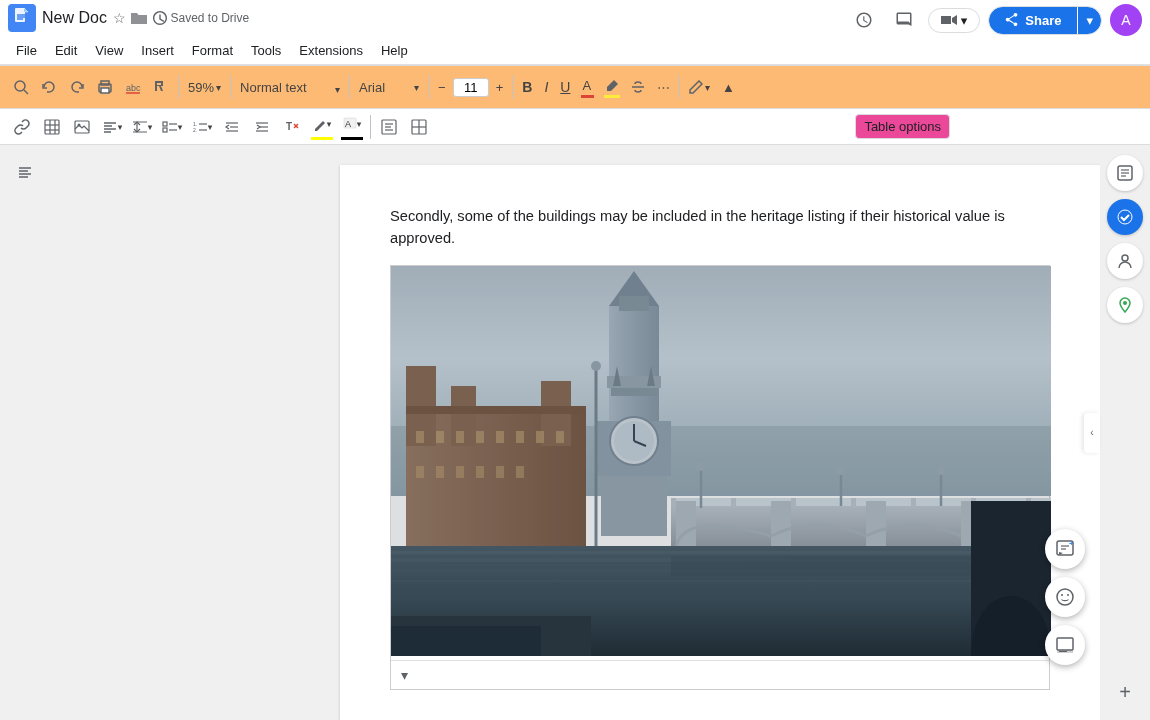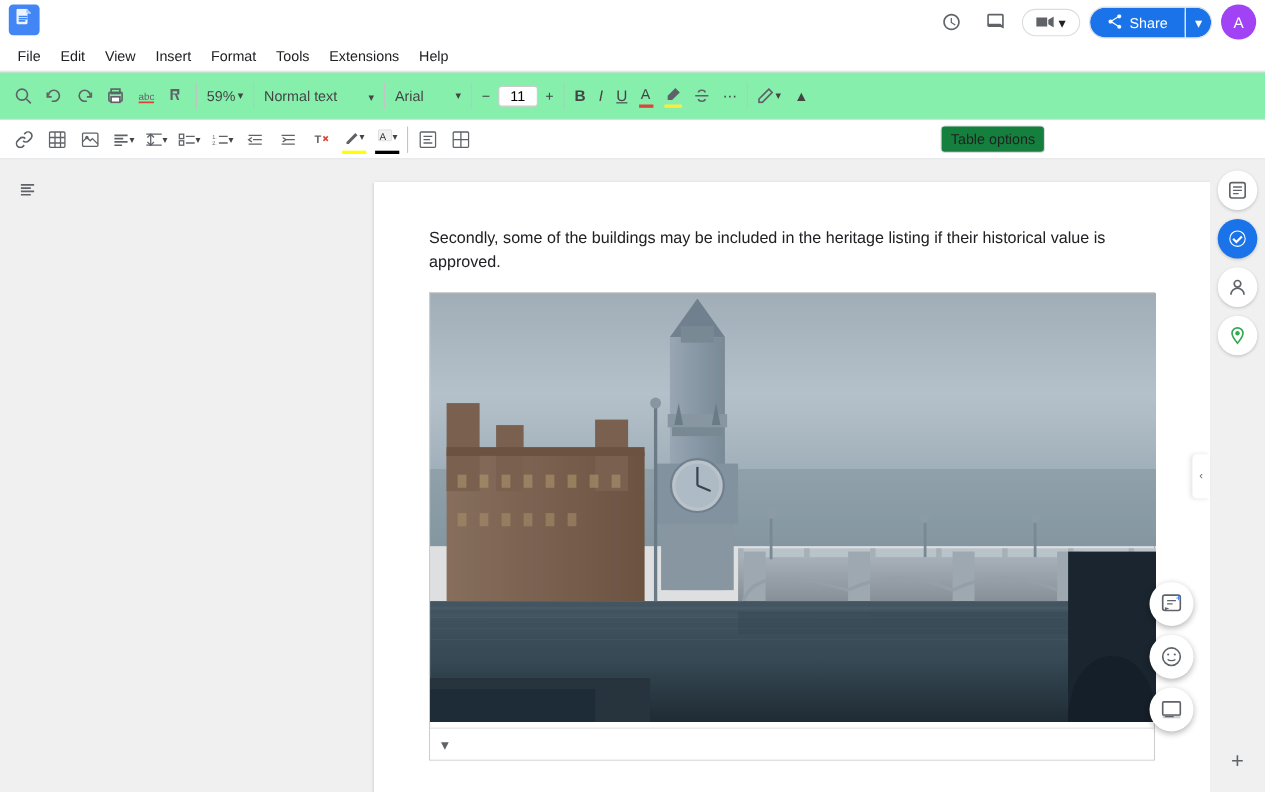--- a/index.html
+++ b/index.html
@@ -66,21 +66,21 @@
       background: #1a73e8; color: white;
       border-radius: 20px; padding: 6px 16px; font-size: 13px;
       cursor: pointer; border: none;
     }
     .avatar { width: 32px; height: 32px; border-radius: 50%; background: #a142f4; display: flex; align-items: center; justify-content: center; color: white; font-size: 14px; font-weight: 500; }
 
     
     .toolbar {
       display: flex;
       align-items: center;
-      background: #86efac;
+      background: #fdba74;
       padding: 4px 8px;
       height: 44px;
       gap: 2px;
       border-top: 1px solid #dadce0;
       border-bottom: 1px solid #dadce0;
       flex-wrap: nowrap;
     }
     .toolbar-btn {
       padding: 3px 5px;
       border-radius: 4px;
@@ -117,21 +117,21 @@
     }
     .table-options-label {
       position: absolute;
       right: 200px;
       font-size: 13px;
       color: #202124;
       padding: 4px 8px;
       border: 1px solid #dadce0;
       border-radius: 4px;
       cursor: pointer;
-      background: #15803d;
+      background: #ec4899;
     }
 
     
     .main-area {
       display: flex;
       flex: 1;
       overflow: hidden;
       background: #f0f0f0;
     }
 
@@ -227,40 +227,57 @@
     <div class="docs-logo">
       <svg width="16" height="20" viewBox="0 0 16 20" fill="white">
         <rect x="1" y="0" width="10" height="14" rx="1" fill="white" opacity="0.9"></rect>
         <polyline points="10,0 14,4 10,4" fill="#90caf9" stroke="white" stroke-width="0.5"></polyline>
         <line x1="3" y1="7" x2="11" y2="7" stroke="#4285f4" stroke-width="1.5"></line>
         <line x1="3" y1="9" x2="11" y2="9" stroke="#4285f4" stroke-width="1.5"></line>
         <line x1="3" y1="11" x2="9" y2="11" stroke="#4285f4" stroke-width="1.5"></line>
       </svg>
     </div>
 
+    <div class="title-section">
+      <div class="doc-title-row">
+        <span class="doc-title">New Doc</span>
+        <span class="title-icon">☆</span>
+        <span class="title-icon">
+          <svg width="16" height="14" viewBox="0 0 16 14" fill="#5f6368">
+            <path d="M0 3h6l1.5 2H16v9H0z" opacity="0.7"></path>
+          </svg>
+        </span>
+        <span class="saved-badge">
+          <svg width="14" height="14" viewBox="0 0 14 14" fill="#5f6368">
+              <path d="M7 0C3.13 0 0 3.13 0 7s3.13 7 7 7 7-3.13 7-7-3.13-7-7-7zm0 12.6c-3.09 0-5.6-2.51-5.6-5.6S3.91 1.4 7 1.4 12.6 3.91 12.6 7 10.09 12.6 7 12.6zM6.3 3.5h1.4v4.2l3.5 2.1-.7 1.12L6.3 8.4V3.5z"></path>
+            </svg>
+          <span>Saved to Drive</span>
+        </span>
+      </div>
+    </div>
 
     <div class="header-right">
       <div class="icon-btn">
         <svg width="18" height="18" viewBox="0 0 18 18" fill="#5f6368">
             <path d="M9 1.5C4.86 1.5 1.5 4.86 1.5 9S4.86 16.5 9 16.5 16.5 13.14 16.5 9 13.14 1.5 9 1.5zm0 13.5c-3.31 0-6-2.69-6-6s2.69-6 6-6 6 2.69 6 6-2.69 6-6 6zm.375-9.75H8.25v4.5l3.938 2.363.562-.923-3.375-2.002V5.25z"></path>
           </svg>
       </div>
       <div class="icon-btn">
         <svg width="18" height="18" viewBox="0 0 18 18" fill="#5f6368">
             <path d="M15 1.5H3c-.825 0-1.5.675-1.5 1.5v9c0 .825.675 1.5 1.5 1.5h10.5L16.5 15V3c0-.825-.675-1.5-1.5-1.5zm0 10.5l-1.5-1.5H3V3h12v9z"></path>
           </svg>
       </div>
       <div class="meet-btn">
         <svg width="16" height="12" viewBox="0 0 16 12" fill="#5f6368">
             <path d="M0 2h10v8H0zm11 2l5-3v10l-5-3V4z"></path>
           </svg>
         <span>▾</span>
       </div>
       <div style="display:flex; border: 1px solid #dadce0; border-radius: 20px; overflow: hidden;">
-        <button class="share-btn" style="border-radius: 20px 0 0 20px; border: none;">
+        <button class="share-btn" style="border-radius: 20px 0 0 20px; border: none; font-weight: bold;">
           <svg width="14" height="14" viewBox="0 0 14 14" fill="white">
               <path d="M10.5 9.45c-.49 0-.93.19-1.26.49L4.43 6.82c.03-.14.07-.28.07-.42s-.04-.28-.07-.42l4.76-2.87c.34.32.79.52 1.31.52 1.04 0 1.89-.85 1.89-1.89C12.39.7 11.54 0 10.5 0c-1.04 0-1.89.85-1.89 1.89 0 .14.04.28.07.42L3.92 5.18c-.34-.32-.79-.52-1.31-.52C1.57 4.66.72 5.51.72 6.55c0 1.04.85 1.89 1.89 1.89.52 0 .97-.2 1.31-.52l4.81 2.9c-.03.13-.05.26-.05.39 0 1.01.82 1.83 1.82 1.83s1.82-.82 1.82-1.82-.81-1.77-1.82-1.77z"></path>
             </svg>
           <span>Share</span>
         </button>
         <div style="width: 1px; background: rgba(255,255,255,0.5); align-self: stretch; margin: 4px 0;"></div>
         <button class="share-btn" style="border-radius: 0 20px 20px 0; padding: 6px 8px; border: none;">▾</button>
       </div>
       <div class="avatar">A</div>
     </div>

